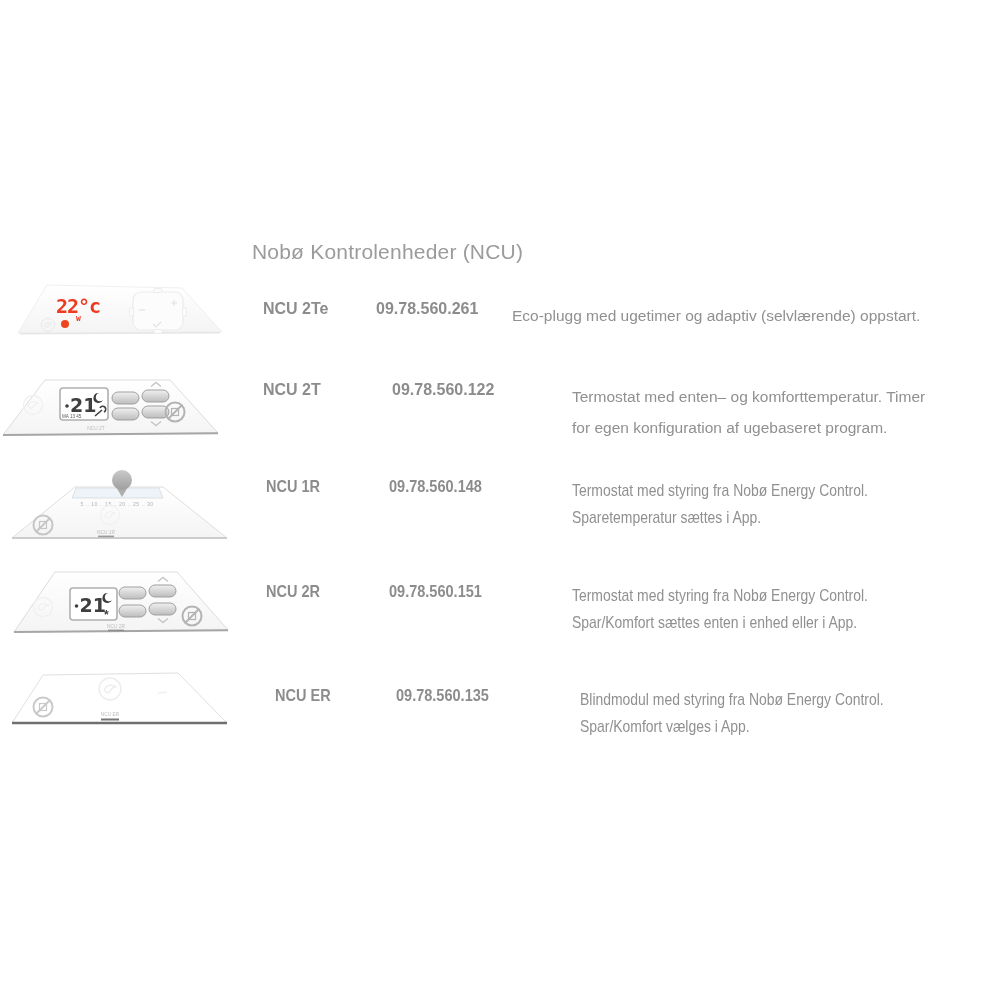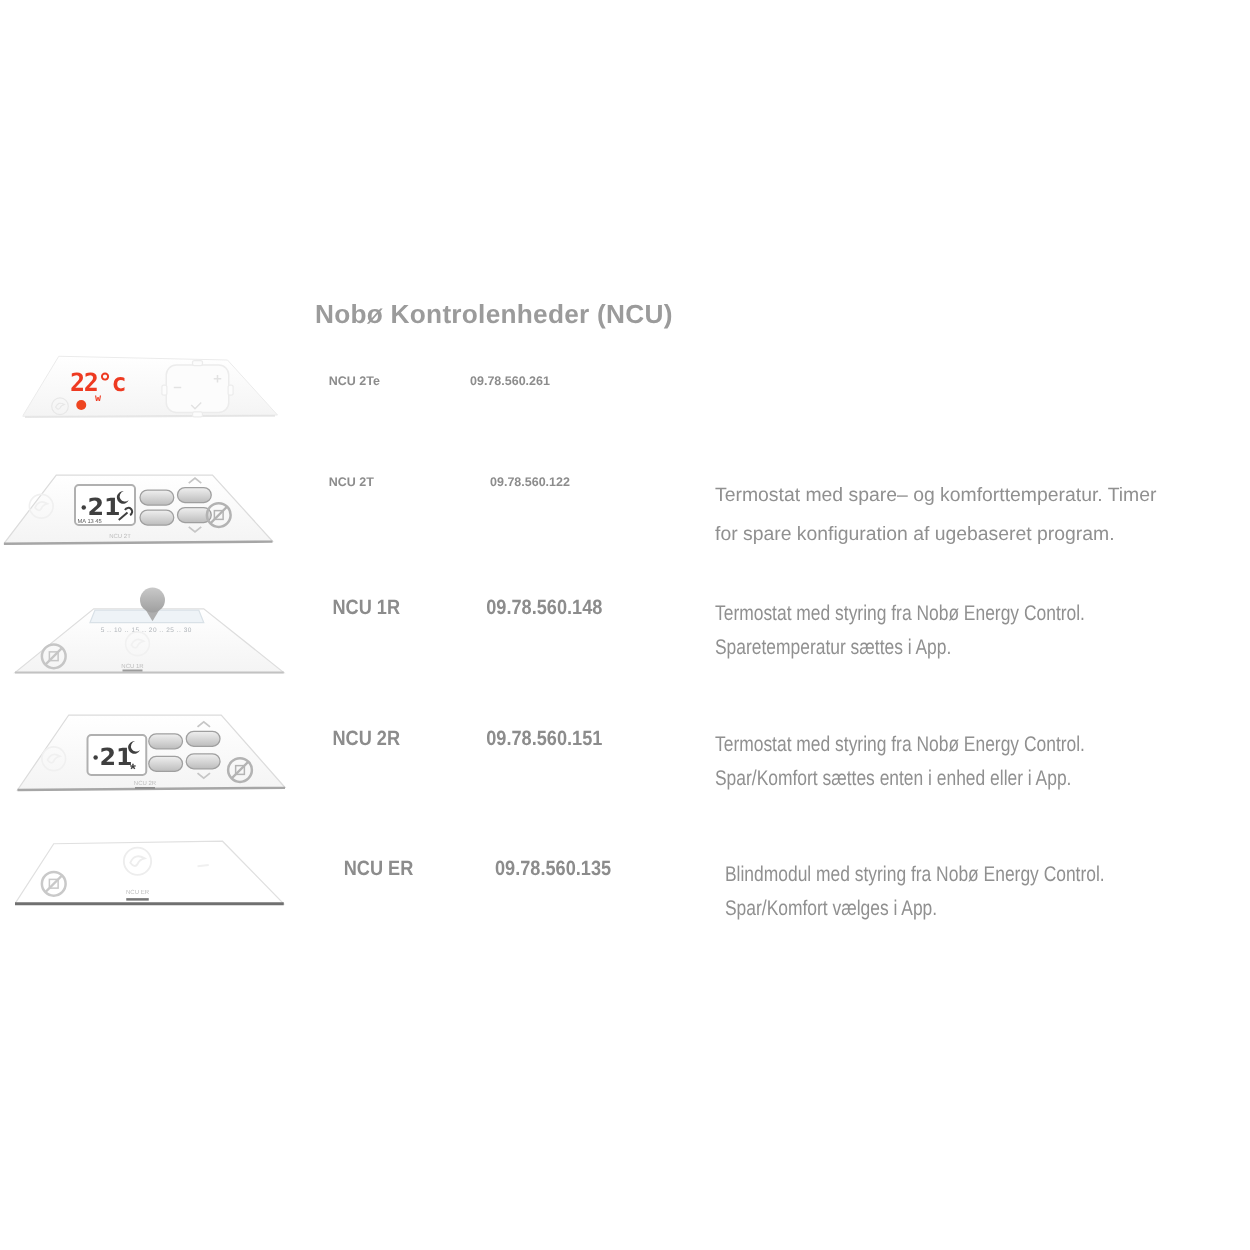--- a/index.html
+++ b/index.html
@@ -1,20 +1,20 @@
 <!DOCTYPE html>
 <html><head>
 <meta charset="utf-8">
 <style>
   html,body{margin:0;padding:0;background:#ffffff;}
   #page{position:relative;width:1000px;height:1000px;background:#ffffff;overflow:hidden;
         font-family:"Liberation Sans",sans-serif;}
-  .title{position:absolute;left:252px;top:240px;font-size:21px;font-weight:bold;color:#9b9b9b;
+  .title{position:absolute;left:252px;top:240px;font-size:21px;font-weight:normal;color:#9b9b9b;
          letter-spacing:.2px;white-space:nowrap;}
-  .model,.artno{position:absolute;font-size:10px;font-weight:bold;color:#8c8c8c;white-space:nowrap;}
+  .model,.artno{position:absolute;font-size:16px;font-weight:bold;color:#8c8c8c;white-space:nowrap;}
   .desc{position:absolute;font-size:15.5px;color:#909090;white-space:nowrap;}
   .desc div{line-height:31px;}
   .narrow{font-size:17px;transform:scaleX(0.82);transform-origin:left top;}
   .narrow div{line-height:27px;}
   .nmodel{font-size:16.5px;transform:scaleX(0.88);transform-origin:left top;}
   .device{position:absolute;}
   svg text{font-family:"Liberation Sans",sans-serif;}
   .led{font-family:"DejaVu Sans Mono",monospace;font-weight:bold;fill:#ee3a21;}
   .ledsmall{font-family:"DejaVu Sans Mono",monospace;font-weight:bold;fill:#ee3a21;}
   .lcdnum{font-family:"DejaVu Sans",sans-serif;font-weight:bold;fill:#3f3f3f;}
@@ -71,20 +71,23 @@
       <rect x="164.5" y="28" width="4" height="8" rx="1.5"></rect>
     </g>
     <g stroke="#e2e2e2" stroke-width="1.2" fill="none">
       <path d="M121,30 h6"></path>
       <path d="M153,23 h6 M156,20 v6"></path>
       <path d="M135,44 l3,3 l5,-5"></path>
     </g>
   </svg>
   <div class="model" style="left:263px;top:300px">NCU 2Te</div>
   <div class="artno" style="left:376px;top:300px">09.78.560.261</div>
+  <div class="desc" style="left:512px;top:300px">
+    <div>Eco-plugg med ugetimer og adaptiv (selvlærende) oppstart.</div>
+  </div>
 
   <svg class="device" style="left:3px;top:373px" width="222" height="67" viewBox="0 0 222 67">
     <polygon points="42,7 167,7 215,60 0,62" fill="url(#gp)" stroke="#dcdcdc" stroke-width="1"></polygon>
     <line x1="0" y1="62" x2="215" y2="60.3" stroke="#a6a6a6" stroke-width="2"></line>
     <g>
       <rect x="57" y="15" width="48" height="32" rx="3" fill="#ffffff" stroke="#b0b0b0" stroke-width="1.6"></rect>
       <circle cx="64" cy="33" r="1.8" fill="#3f3f3f"></circle>
       <text class="lcdnum" x="67" y="39" font-size="19">21</text>
       <path d="M 96,20 a 5,5 0 1 0 4,7 a 4.2,4.2 0 1 1 -4,-7 z" fill="#3f3f3f"></path>
       <g stroke="#3f3f3f" stroke-width="1.6" fill="none">
@@ -105,22 +108,22 @@
         <use href="#nosign"></use>
       </g>
     <g color="#f0f0f0" transform="translate(30,32)">
         <use href="#birdlogo"></use>
       </g>
     <text class="tiny" x="93" y="57" font-size="4.8" text-anchor="middle">NCU 2T</text>
   </svg>
   <div class="model" style="left:263px;top:381px">NCU 2T</div>
   <div class="artno" style="left:392px;top:381px">09.78.560.122</div>
   <div class="desc" style="left:572px;top:381px">
-    <div>Termostat med spare– og komforttemperatur. Timer</div>
-    <div>for spare konfiguration af ugebaseret program.</div>
+    <div>Termostat med enten– og komforttemperatur. Timer</div>
+    <div>for egen konfiguration af ugebaseret program.</div>
   </div>
 
   <svg class="device" style="left:10px;top:468px" width="220" height="77" viewBox="0 0 220 77">
     <polygon points="65,19 153,19 217,70 2,70" fill="url(#gp)" stroke="#dedede" stroke-width="1"></polygon>
     <line x1="2" y1="70" x2="217" y2="70" stroke="#c2c2c2" stroke-width="1.6"></line>
     <polygon points="66,20 149,20 153,30 62,30" fill="#eef3f7" stroke="#d9e1e7" stroke-width="1"></polygon>
     <g>
       <polygon points="103,14 121,14 112,29" fill="#aeaeae"></polygon>
       <circle cx="112" cy="12" r="10" fill="url(#gk)"></circle>
     </g>

